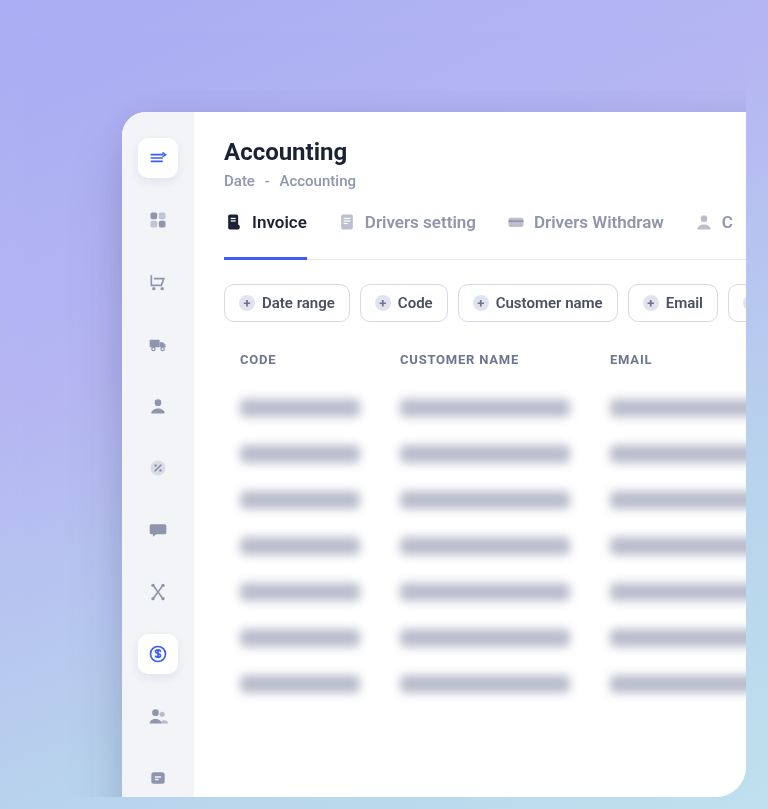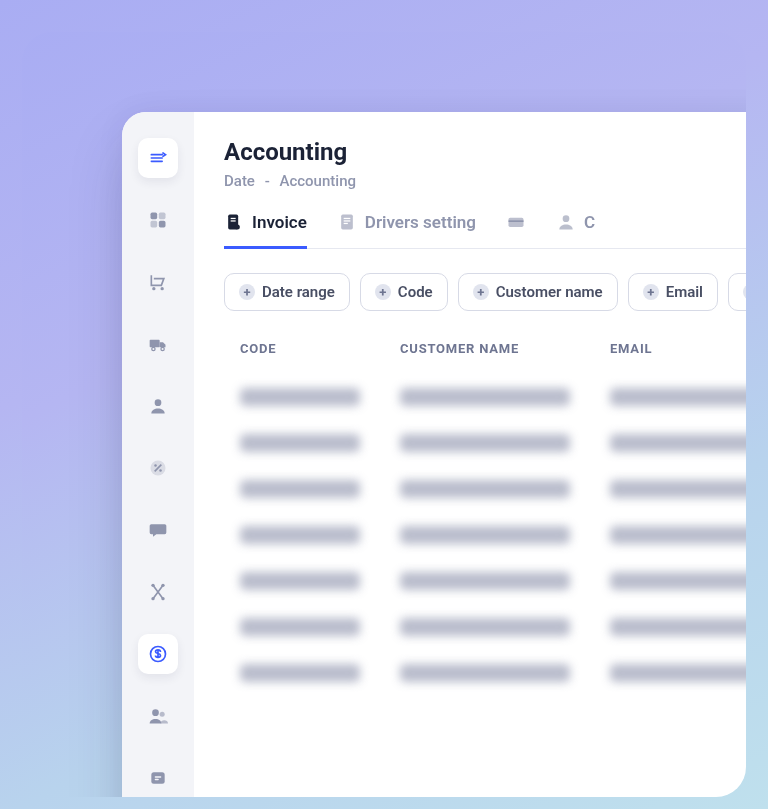--- a/index.html
+++ b/index.html
@@ -44,21 +44,21 @@
   .rail-btn svg { width: 20px; height: 20px; }
   
   .main { flex: 1; padding: 26px 0 0 30px; }
   .title { font-size: 24px; font-weight: 700; color: #1b2236; }
   .crumbs { margin-top: 6px; font-size: 15px; color: #8f95ad; font-weight: 500;}
   .crumbs .sep { margin: 0 6px; }
   
   .tabs { display: flex; gap: 30px; margin-top: 22px; border-bottom: 1px solid #e6e8f0; }
   .tab {
     display: flex; align-items: center; gap: 8px;
-    padding-bottom: 14px;
+    padding-bottom: 25px;
     font-size: 17px; font-weight: 600;
     color: #8f95ad;
     border-bottom: 3px solid transparent;
     margin-bottom: -1px;
     white-space: nowrap;
   }
   .tab.active { color: #1b2236; border-bottom-color: #3b5bff; }
   .tab-ico { width: 20px; height: 20px; display: flex; align-items: center; justify-content: center; }
   
   .chips { display: flex; gap: 10px; margin-top: 24px; }
@@ -216,20 +216,21 @@
           </span>
           <span>Drivers setting</span>
         </div>
         <div class="tab">
           <span class="tab-ico">
             <svg viewBox="0 0 24 24" fill="currentColor">
                 <rect x="3" y="7" width="18" height="11" rx="2" opacity=".6"></rect>
                 <rect x="3" y="10" width="18" height="2"></rect>
               </svg>
           </span>
+          <span>Drivers Withdraw</span>
         </div>
         <div class="tab">
           <span class="tab-ico">
             <svg viewBox="0 0 24 24" fill="currentColor" opacity=".6">
                 <circle cx="12" cy="8" r="4"></circle>
                 <path d="M4 21c0-4 4-6 8-6s8 2 8 6z"></path>
               </svg>
           </span>
           <span>C</span>
         </div>

